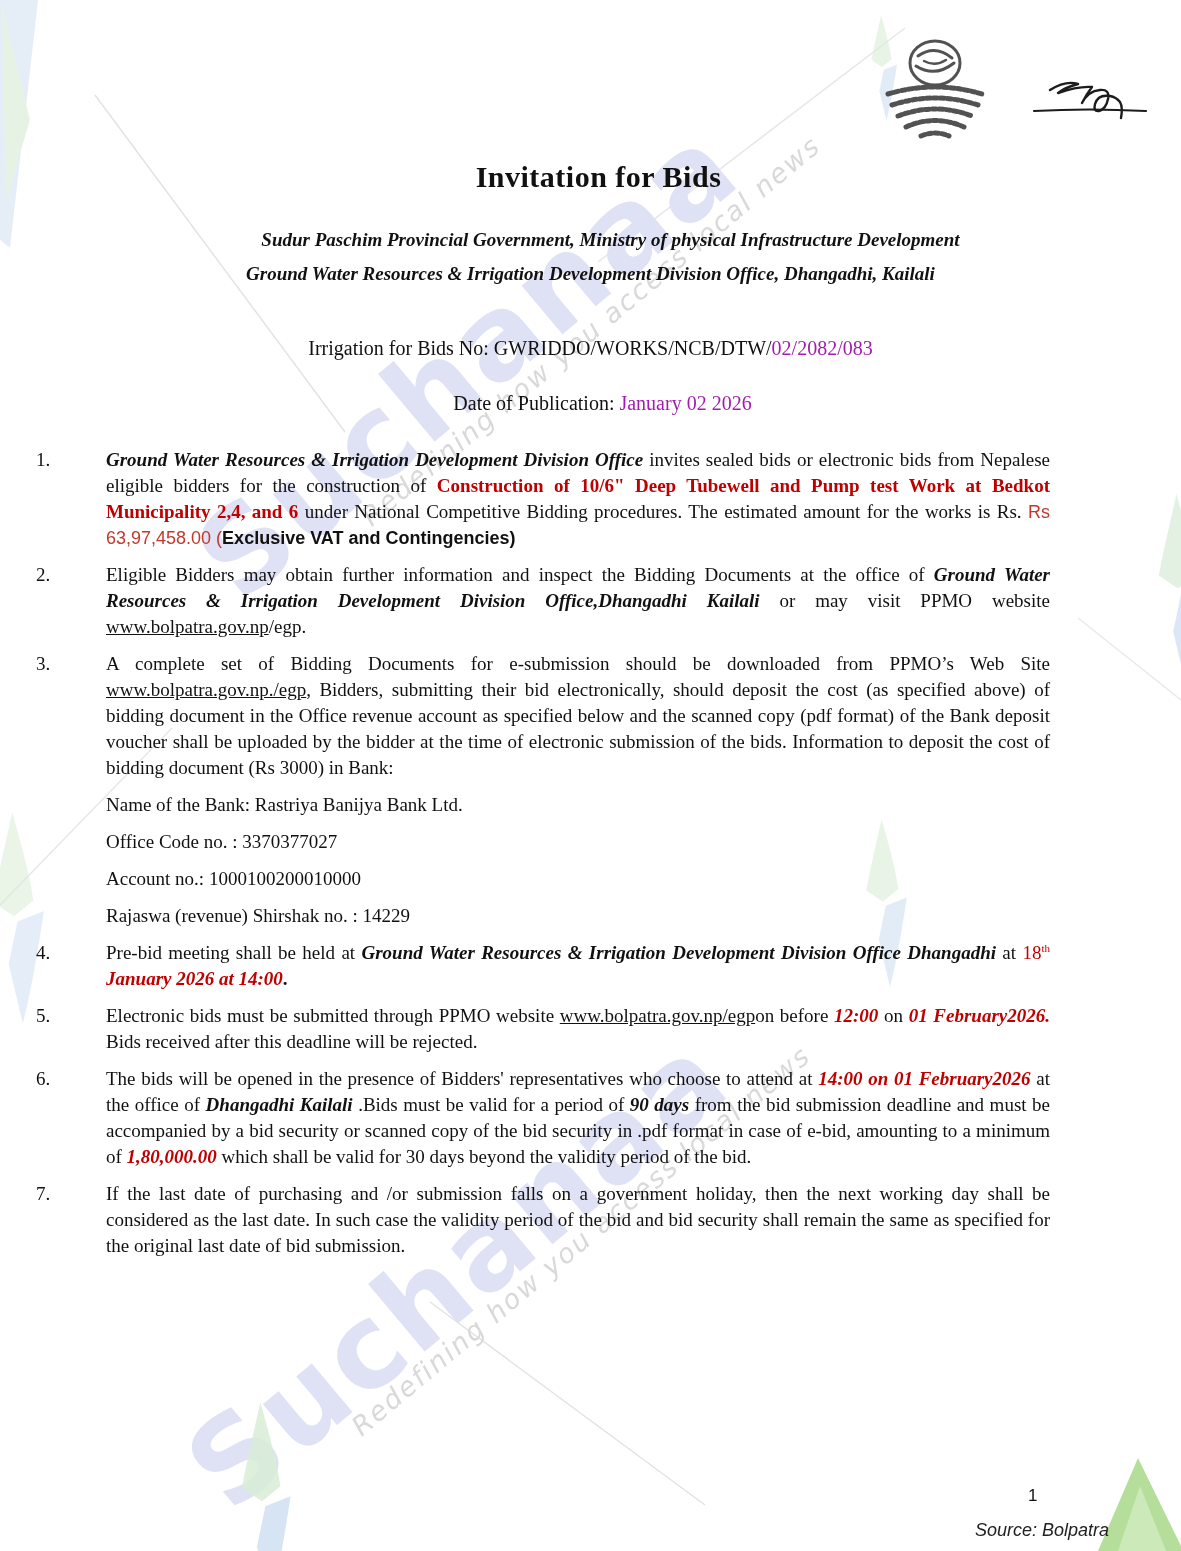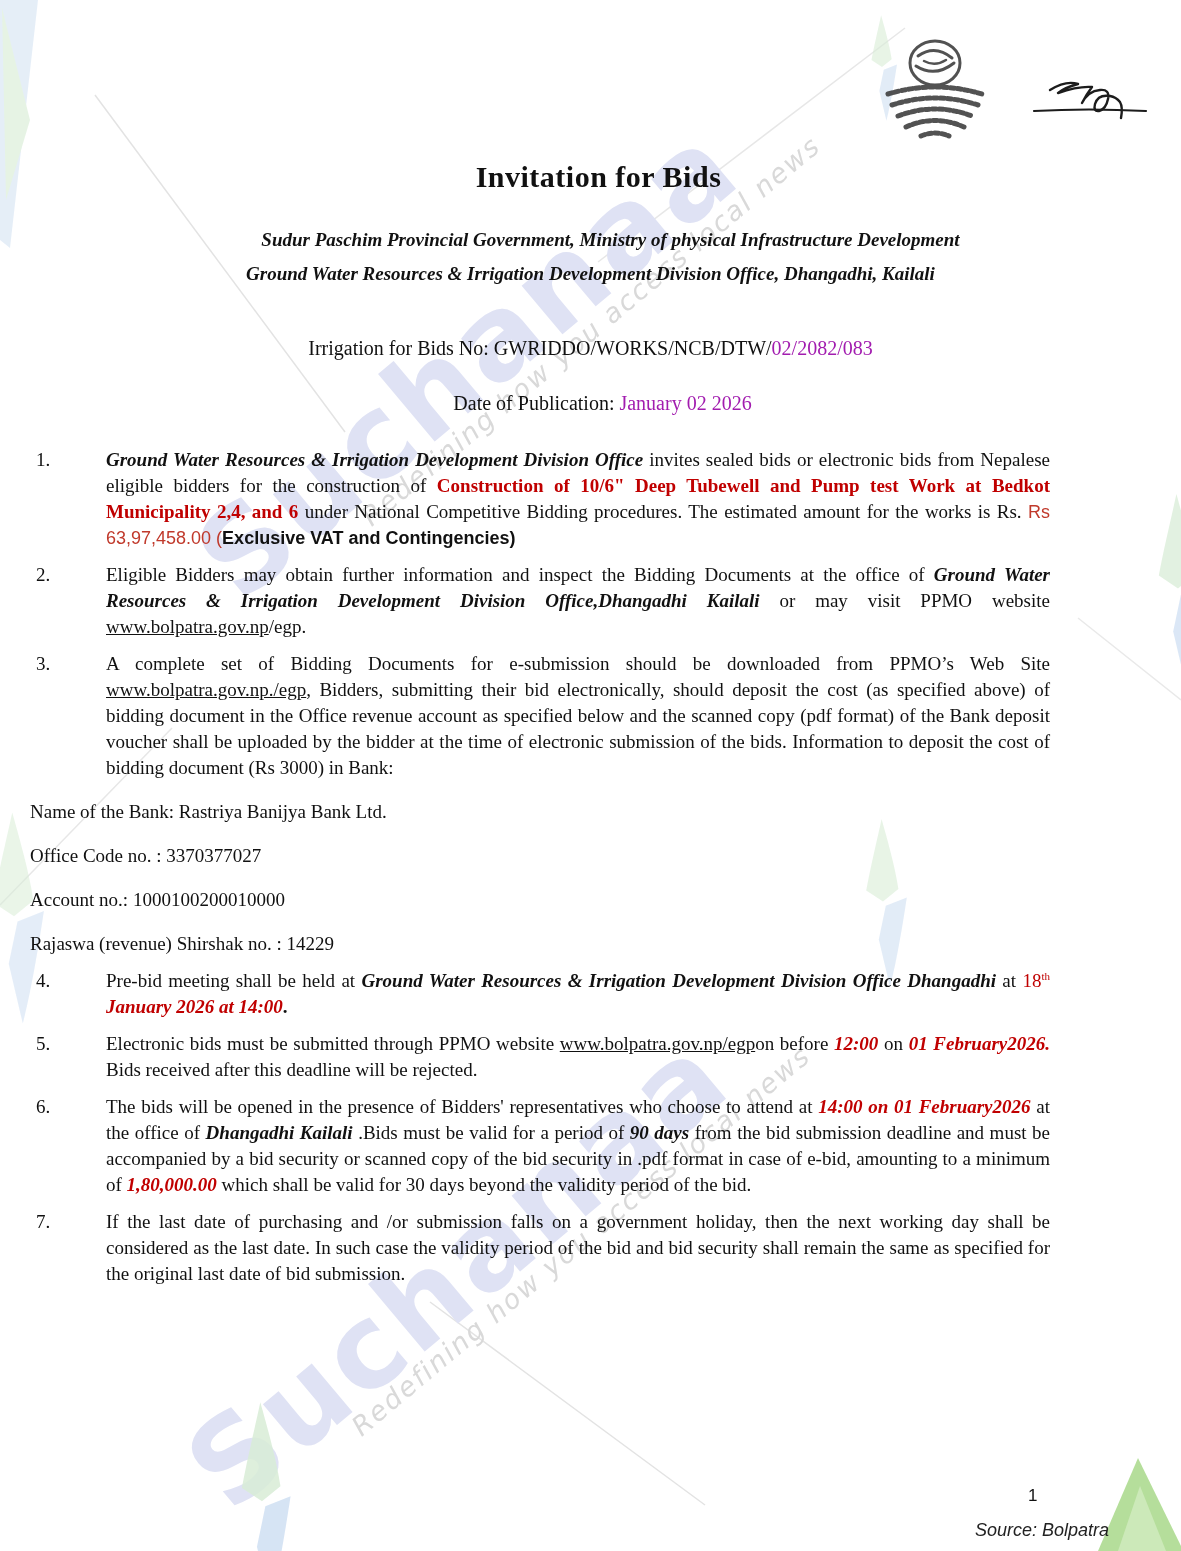--- a/index.html
+++ b/index.html
@@ -43,21 +43,21 @@
   .signature{top:68px;left:1028px;width:126px;height:60px;}
   
   .content{
     position:absolute;z-index:3;left:30px;top:447px;width:1020px;
     font-size:19px;line-height:26px;
   }
   .block{display:flex;margin-top:11px;}
   .block:first-child{margin-top:0;}
   .num{flex:none;width:70px;padding-left:6px;}
   .body-col{flex:1;text-align:justify;}
-  .block.bank{margin-top:18px;flex-direction:column;}
+  .block.bank{margin-top:11px;}
   .block.bank .body-col{text-align:left;}
   .s-b{font-weight:bold;}
   .s-bi{font-weight:bold;font-style:italic;}
   .s-r{color:#c00000;}
   .s-rs{color:#c0392b;}
   .s-u{text-decoration:underline;}
   .s-sup{vertical-align:super;font-size:11px;line-height:0;}
   .s-sans{font-family:"Liberation Sans", sans-serif;font-size:18px;}
   
   .pageno{top:1486px;left:1028px;font-family:"Liberation Sans", sans-serif;font-size:17px;}

